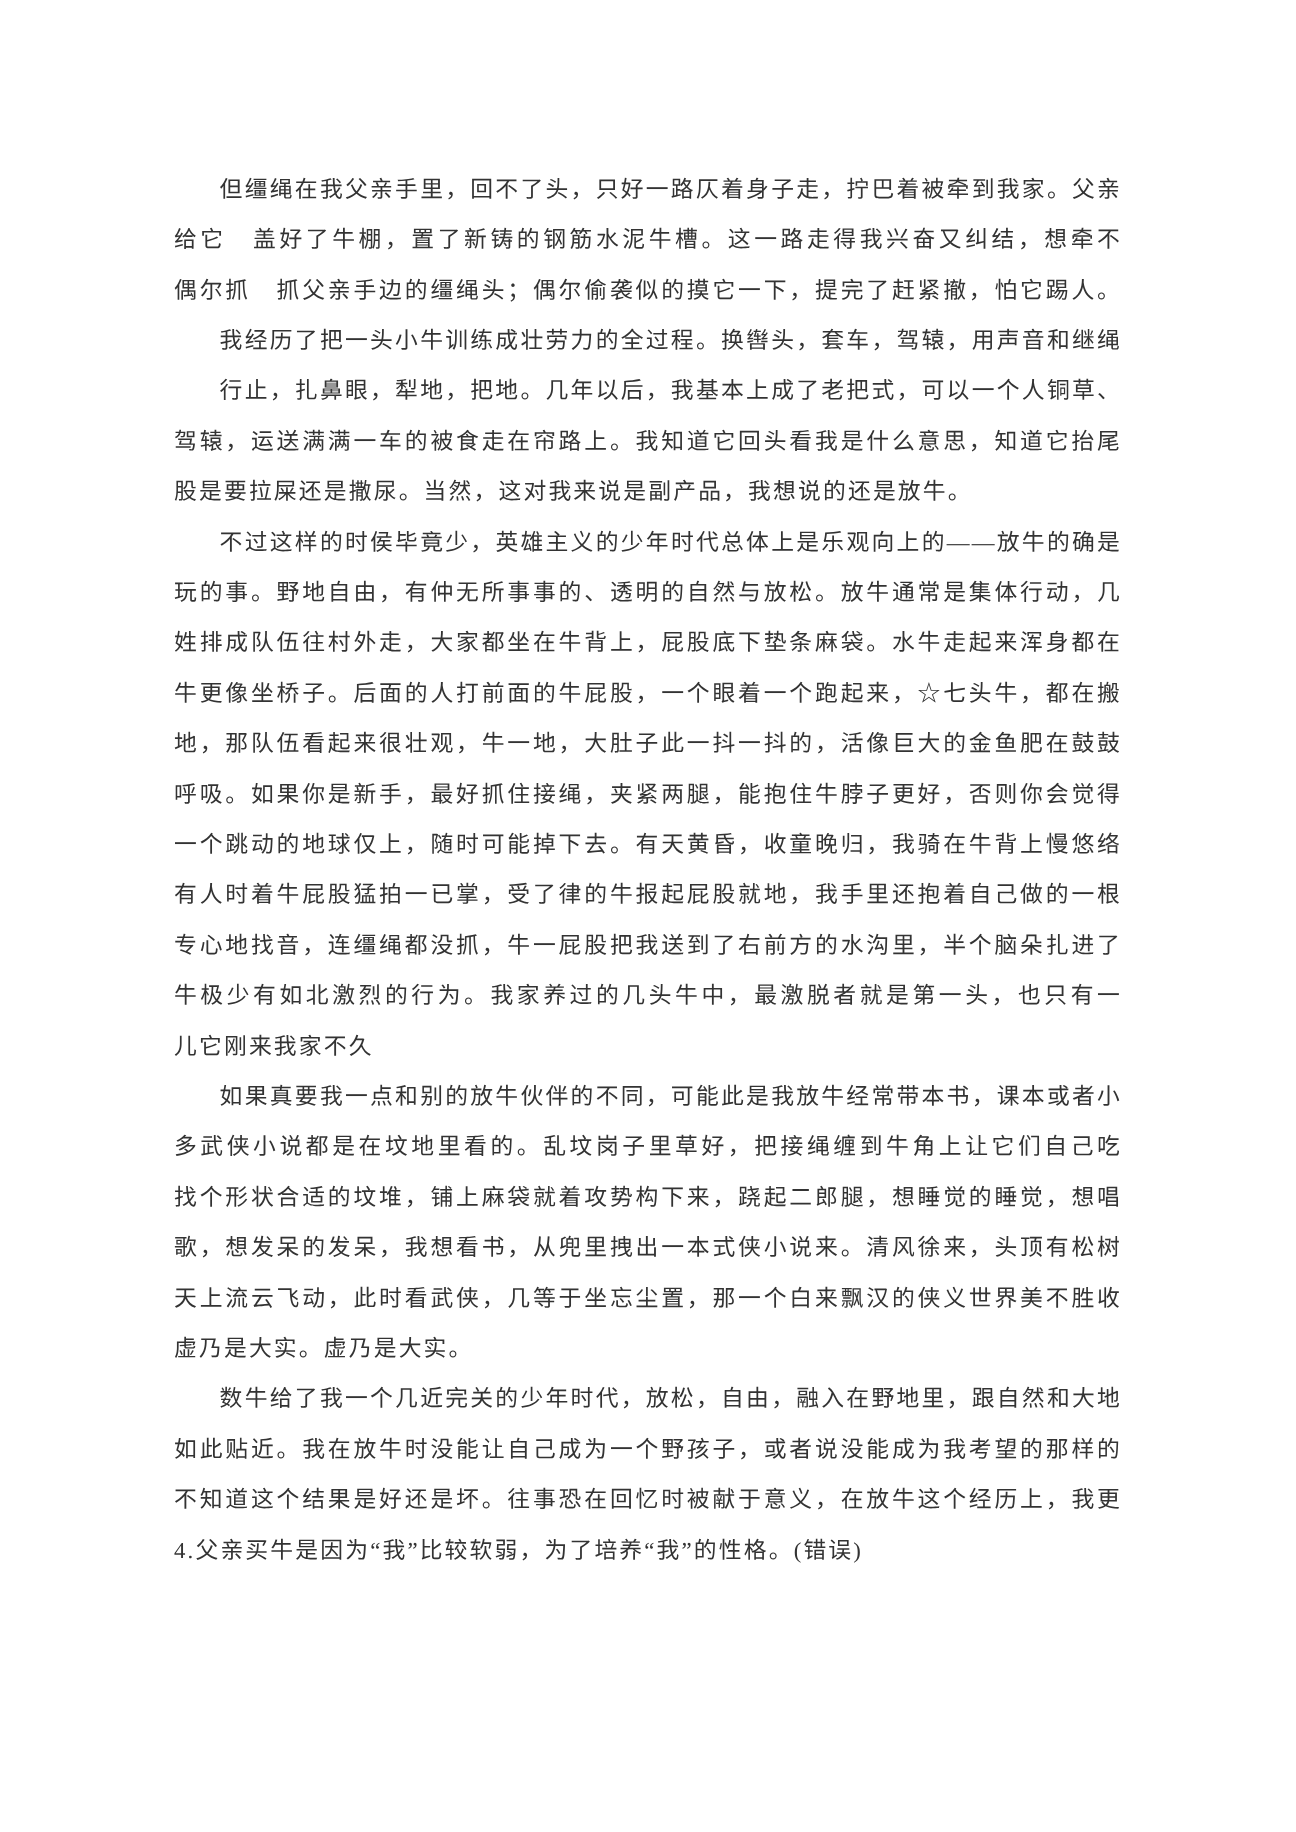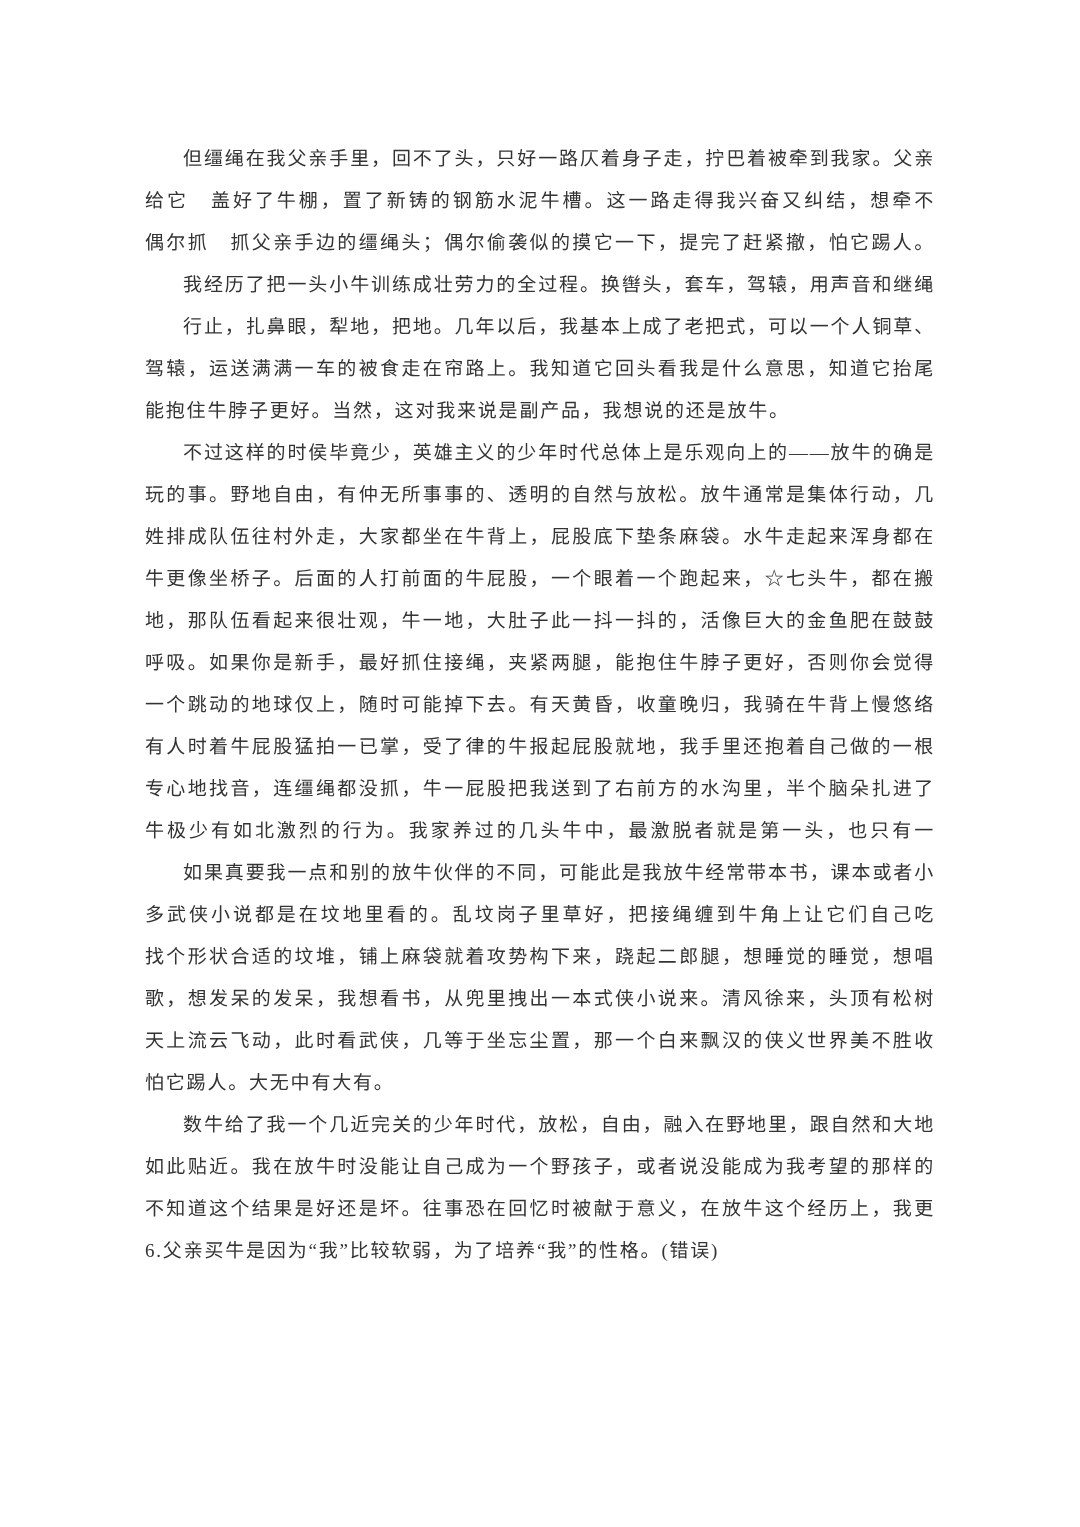--- a/index.html
+++ b/index.html
@@ -42,35 +42,36 @@
 <body>
 
 <div class="page">
   <div class="text-block" id="text-block">
       <div class="text-line indent fill">但缰绳在我父亲手里，回不了头，只好一路仄着身子走，拧巴着被牵到我家。父亲提前</div>
       <div class="text-line fill">给它　盖好了牛棚，置了新铸的钢筋水泥牛槽。这一路走得我兴奋又纠结，想牵不救，只能</div>
       <div class="text-line fill">偶尔抓　抓父亲手边的缰绳头；偶尔偷袭似的摸它一下，提完了赶紧撤，怕它踢人。当然后</div>
       <div class="text-line indent fill">我经历了把一头小牛训练成壮劳力的全过程。换辔头，套车，驾辕，用声音和继绳指挥</div>
       <div class="text-line indent fill">行止，扎鼻眼，犁地，把地。几年以后，我基本上成了老把式，可以一个人铜草、套本、</div>
       <div class="text-line fill">驾辕，运送满满一车的被食走在帘路上。我知道它回头看我是什么意思，知道它抬尾已摇屁</div>
-      <div class="text-line">能抱住牛脖子更好。当然，这对我来说是副产品，我想说的还是放牛。</div>
+      <div class="text-line">股是要拉屎还是撒尿。当然，这对我来说是副产品，我想说的还是放牛。</div>
       <div class="text-line indent fill">不过这样的时侯毕竟少，英雄主义的少年时代总体上是乐观向上的——放牛的确是件好</div>
       <div class="text-line fill">玩的事。野地自由，有仲无所事事的、透明的自然与放松。放牛通常是集体行动，几个放牛</div>
       <div class="text-line fill">姓排成队伍往村外走，大家都坐在牛背上，屁股底下垫条麻袋。水牛走起来浑身都在动，骑</div>
       <div class="text-line fill">牛更像坐桥子。后面的人打前面的牛屁股，一个眼着一个跑起来，☆七头牛，都在搬着屁股</div>
       <div class="text-line fill">地，那队伍看起来很壮观，牛一地，大肚子此一抖一抖的，活像巨大的金鱼肥在鼓鼓疼感地</div>
       <div class="text-line fill">呼吸。如果你是新手，最好抓住接绳，夹紧两腿，能抱住牛脖子更好，否则你会觉得是坐在</div>
       <div class="text-line fill">一个跳动的地球仅上，随时可能掉下去。有天黄昏，收童晚归，我骑在牛背上慢悠络往家走，</div>
       <div class="text-line fill">有人时着牛屁股猛拍一已掌，受了律的牛报起屁股就地，我手里还抱着自己做的一根竹笛在</div>
       <div class="text-line fill">专心地找音，连缰绳都没抓，牛一屁股把我送到了右前方的水沟里，半个脑朵扎进了淤泥水</div>
       <div class="text-line fill">牛极少有如北激烈的行为。我家养过的几头牛中，最激脱者就是第一头，也只有一次，那会</div>
+      <div class="text-line">儿它刚来我家不久</div>
       <div class="text-line indent fill">如果真要我一点和别的放牛伙伴的不同，可能此是我放牛经常带本书，课本或者小说很</div>
       <div class="text-line fill">多武侠小说都是在坟地里看的。乱坟岗子里草好，把接绳缠到牛角上让它们自己吃去，我们</div>
       <div class="text-line fill">找个形状合适的坟堆，铺上麻袋就着攻势构下来，跷起二郎腿，想睡觉的睡觉，想唱收的唱</div>
       <div class="text-line fill">歌，想发呆的发呆，我想看书，从兜里拽出一本式侠小说来。清风徐来，头顶有松树逃朗，</div>
       <div class="text-line fill">天上流云飞动，此时看武侠，几等于坐忘尘置，那一个白来飘汉的侠义世界美不胜收——大</div>
-      <div class="text-line">怕它踢人。大无中有大有。</div>
+      <div class="text-line">虚乃是大实。虚乃是大实。</div>
       <div class="text-line indent fill">数牛给了我一个几近完关的少年时代，放松，自由，融入在野地里，跟自然和大地曾经</div>
       <div class="text-line fill">如此贴近。我在放牛时没能让自己成为一个野孩子，或者说没能成为我考望的那样的野孩子，</div>
       <div class="text-line fill">不知道这个结果是好还是坏。往事恐在回忆时被献于意义，在放牛这个经历上，我更愿意越</div>
-      <div class="text-line">6.父亲买牛是因为“我”比较软弱，为了培养“我”的性格。(错误)</div>
+      <div class="text-line">4.父亲买牛是因为“我”比较软弱，为了培养“我”的性格。(错误)</div>
     </div>
 </div>
 
 </body></html>

